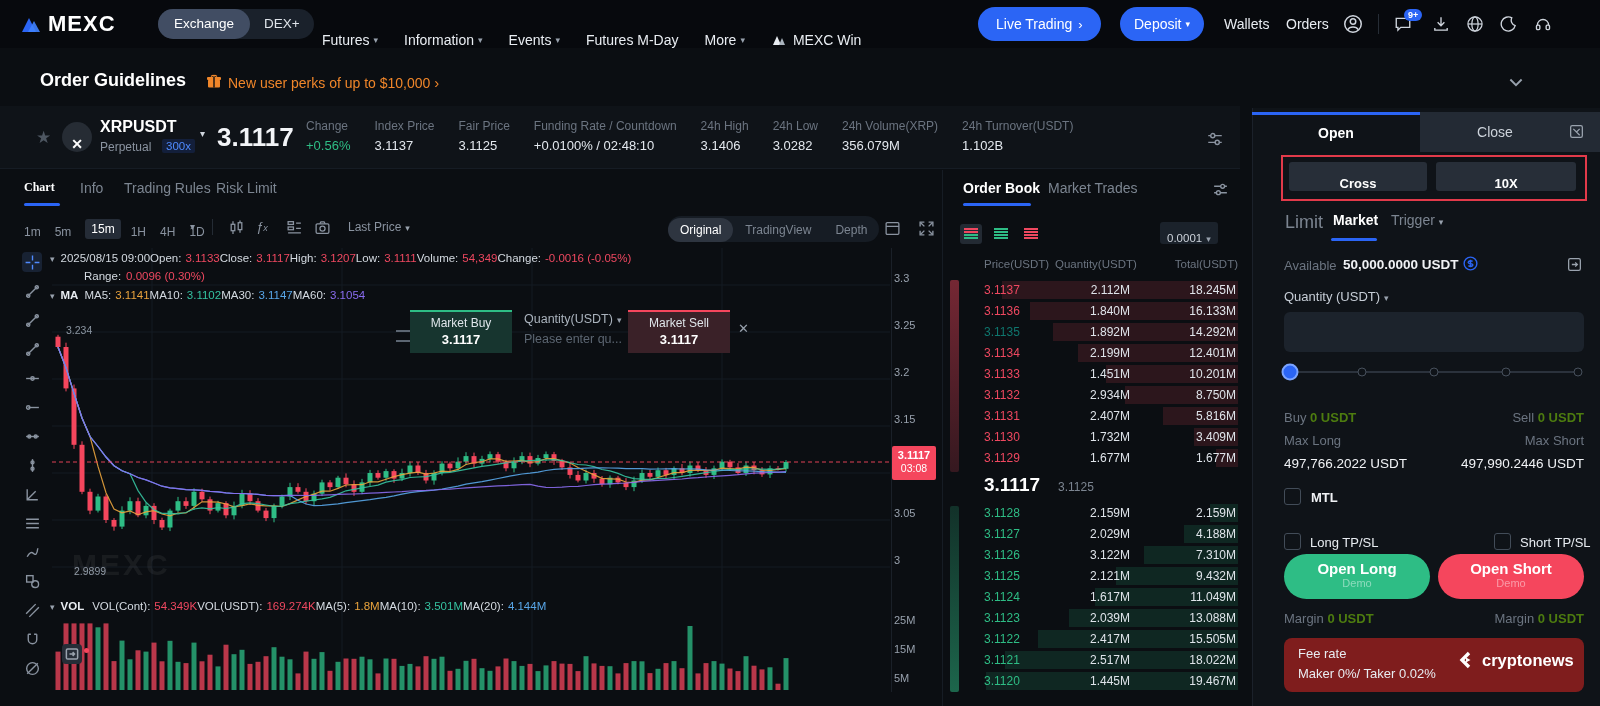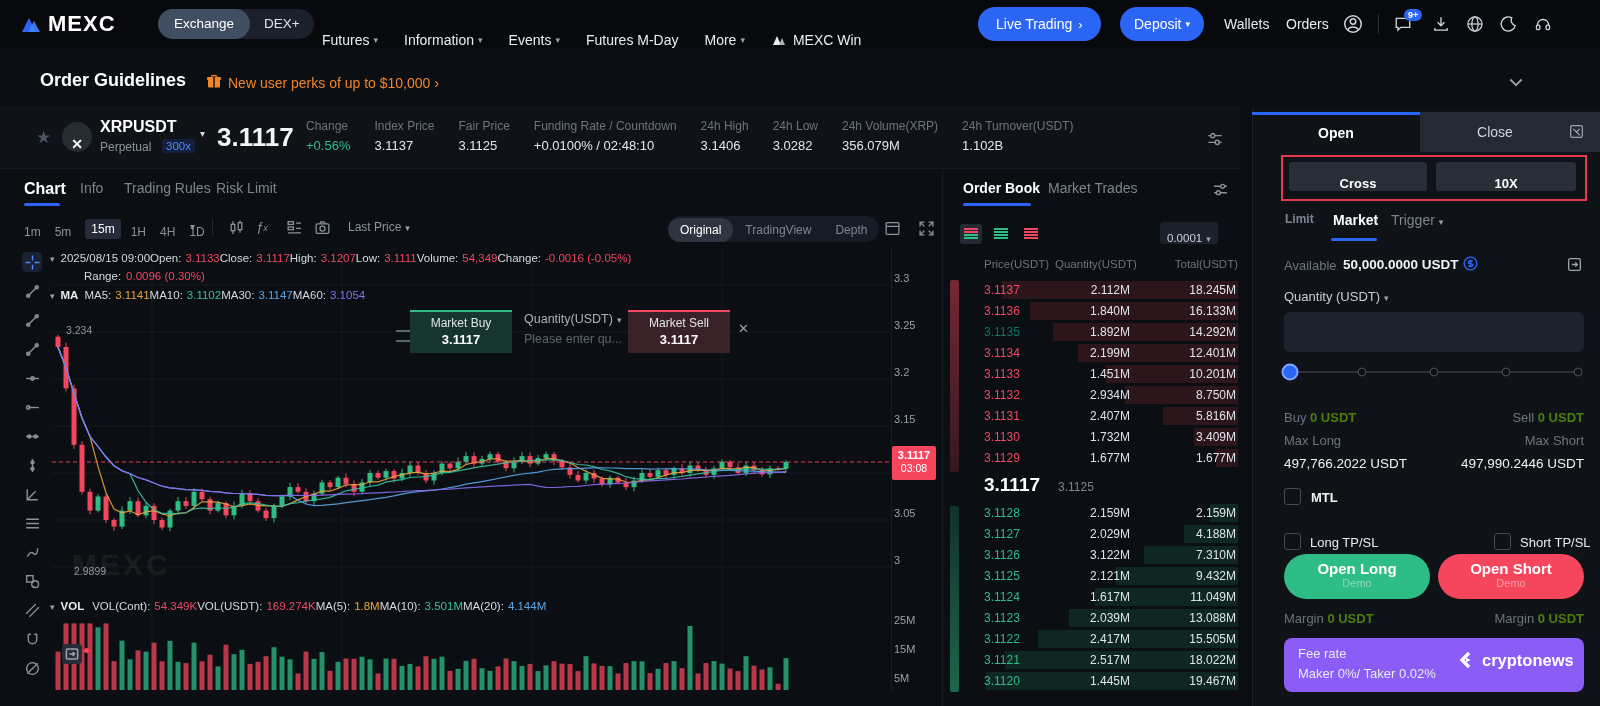--- a/index.html
+++ b/index.html
@@ -170,21 +170,21 @@
         <div class="lb">24h Turnover(USDT)</div>
         <div class="vl">1.102B</div>
       </div>
     </div>
   <svg class="abs ic" style="left:1206px;top:130px;" width="18" height="18" viewBox="0 0 16 16" fill="none" stroke="#8a93a0" stroke-width="1.3">
       <path d="M2 5 H14 M2 11 H14"></path>
       <circle cx="6" cy="5" r="1.8" fill="#0f1318"></circle>
       <circle cx="10" cy="11" r="1.8" fill="#0f1318"></circle>
     </svg>
 
-  <div class="abs b" style="left:24px;top:180px;font-size:16px;color:#fff;">Chart</div>
+  <div class="abs b" style="left:24px;top:180px;font-size:12px;color:#fff;font-family:Liberation Serif, serif;">Chart</div>
   <div class="tabu" style="left:24px;top:203px;width:36px;"></div>
   <div class="abs" style="left:80px;top:180px;font-size:14px;color:#7c8591;">Info</div>
   <div class="abs" style="left:124px;top:180px;font-size:14px;color:#7c8591;">Trading Rules</div>
   <div class="abs" style="left:216px;top:180px;font-size:14px;color:#7c8591;">Risk Limit</div>
 
   <div id="intervals" class="abs flex" style="left:24px;top:217px;height:22px;">
       <span class="iv">1m</span>
       <span class="iv">5m</span>
       <span class="iv active">15m</span>
       <span class="iv">1H</span>
@@ -841,21 +841,21 @@
     </svg>
 
   <div class="abs" style="left:1281px;top:155px;width:302px;height:42px;border:2px solid #e23a4a;"></div>
   <div class="abs flex" style="left:1289px;top:162px;width:138px;height:29px;background:#272e38;border-radius:3px;justify-content:center;">
     <span class="b" style="font-size:13px;color:#fff;">Cross</span>
   </div>
   <div class="abs flex" style="left:1436px;top:162px;width:140px;height:29px;background:#272e38;border-radius:3px;justify-content:center;">
     <span class="b" style="font-size:13px;color:#fff;">10X</span>
   </div>
 
-  <div class="abs" style="left:1285px;top:212px;font-size:12px;color:#7c8591;font-weight:bold;">Limit</div>
+  <div class="abs" style="left:1285px;top:212px;font-size:18px;color:#7c8591;">Limit</div>
   <div class="abs b" style="left:1333px;top:212px;font-size:14px;color:#fff;">Market</div>
   <div class="tabu" style="left:1331px;top:238px;width:46px;"></div>
   <div class="abs" style="left:1391px;top:212px;font-size:14px;color:#7c8591;"><span>Trigger</span><span class="caret">▾</span></div>
 
   <div class="abs" style="left:1284px;top:258px;font-size:13px;color:#6b7480;">Available</div>
   <div class="abs b" style="left:1343px;top:257px;font-size:13.5px;color:#f0f2f5;">50,000.0000 USDT</div>
   <svg class="abs ic" style="left:1462px;top:255px;" width="17" height="17" viewBox="0 0 16 16" fill="none" stroke="#2b65f5" stroke-width="1.3">
       <circle cx="8" cy="8" r="6"></circle>
       <path d="M8 4.5 V11.5 M10 6 Q8 4.8 6.3 6 Q5 7.3 7 8 L9 8.3 Q11 9 9.7 10.3 Q8 11.3 6 10"></path>
     </svg>
@@ -907,21 +907,21 @@
   <div class="abs" style="left:1438px;top:554px;width:146px;height:45px;background:#f5465d;border-radius:23px;text-align:center;cursor:pointer;">
     <div class="b" style="font-size:15px;color:#fff;margin-top:6px;">Open Short</div>
     <div style="font-size:11px;color:rgba(255,255,255,.45);">Demo</div>
   </div>
 
   <div class="abs" style="left:1284px;top:611px;width:300px;font-size:13px;">
     <span class="g">Margin</span> <span class="b w">0 USDT</span>
     <span style="float:right;"><span class="g">Margin</span> <span class="b w">0 USDT</span></span>
   </div>
 
-  <div class="abs" style="left:1284px;top:638px;width:300px;height:54px;background:#8b5cf6;border-radius:8px;">
+  <div class="abs" style="left:1284px;top:638px;width:300px;height:54px;background:#7f1d1d;border-radius:8px;">
     <div style="margin:8px 0 0 14px;font-size:13px;color:#e8ecf1;">Fee rate</div>
     <div style="margin:5px 0 0 14px;font-size:13px;color:#e8ecf1;">Maker 0%/ Taker 0.02%</div>
   </div>
   <div class="abs flex" style="left:1456px;top:650px;">
     <svg class="ic" width="20" height="20" viewBox="0 0 20 20">
         <path d="M13 3 L6 10 L13 17" stroke="#fff" stroke-width="3.4" fill="none"></path>
         <path d="M10 7.5 L14.5 10 L10 12.5 Z" fill="#fff"></path>
       </svg>
     <span class="b" style="margin-left:6px;font-size:16.5px;color:#fff;">cryptonews</span>
   </div>

